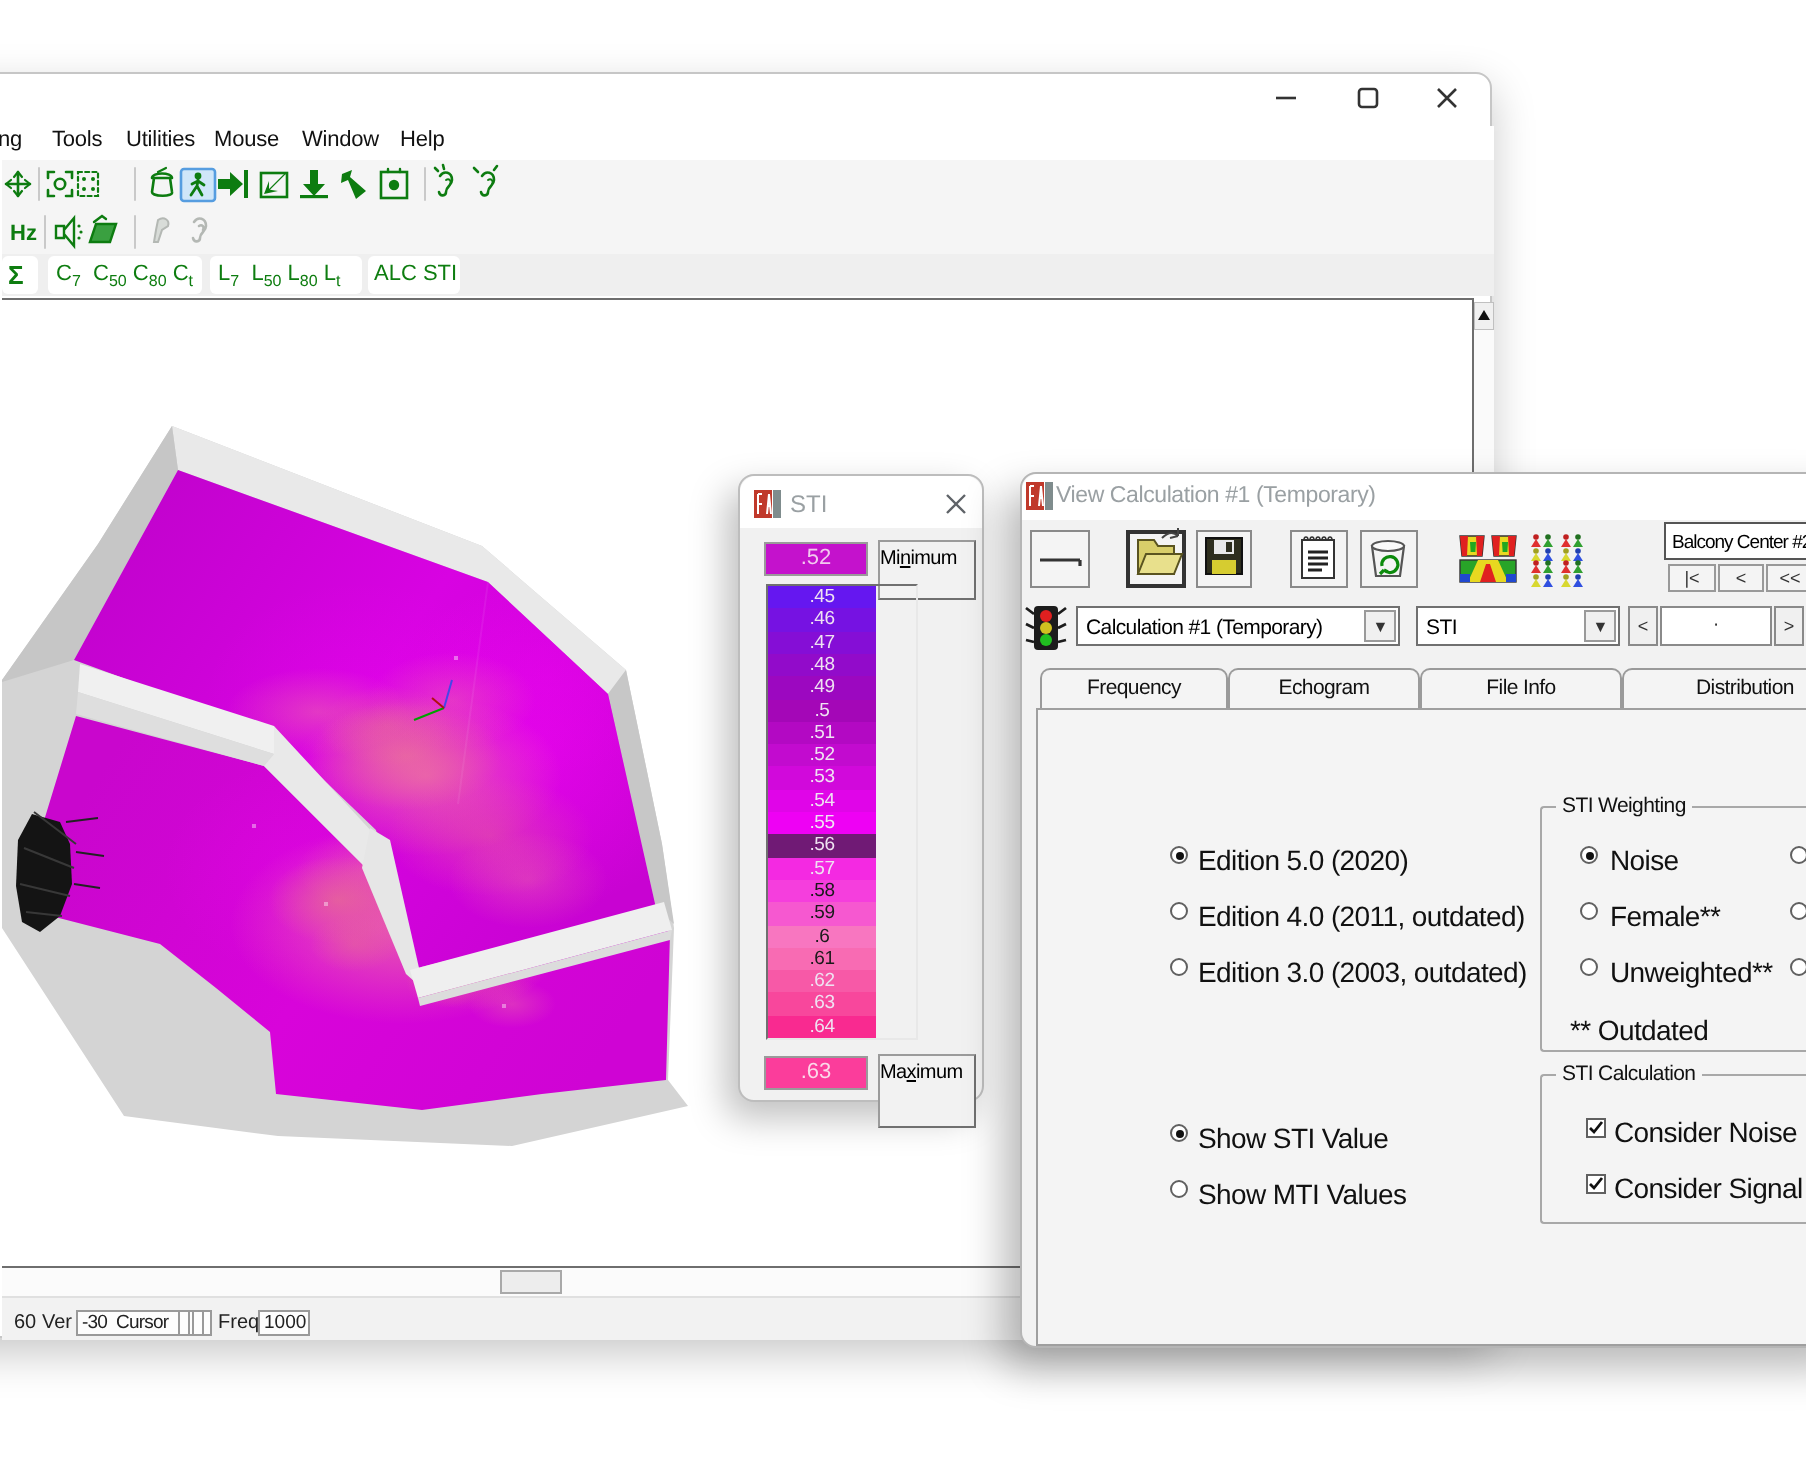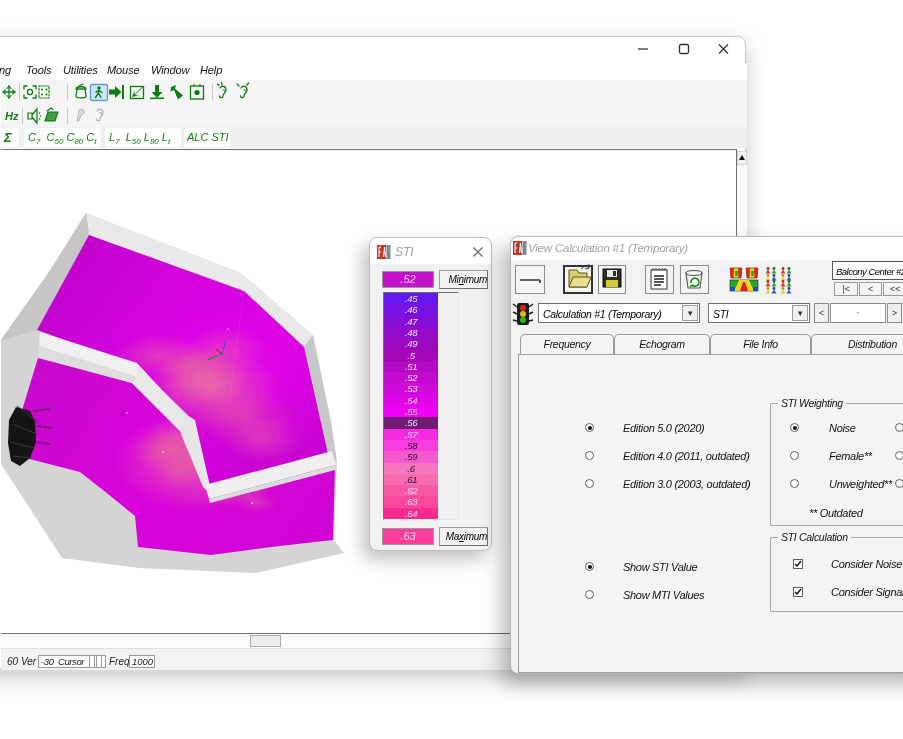--- a/index.html
+++ b/index.html
@@ -1,19 +1,19 @@
 <!DOCTYPE html>
 <html><head>
 <meta charset="utf-8">
 <style>
   * { margin:0; padding:0; box-sizing:border-box; }
   html,body { width:903px; height:739px; background:#fff; overflow:hidden;
     font-family:"Liberation Sans", sans-serif; }
   .abs { position:absolute; }
-  #stage { position:relative; width:903px; height:739px;font-style:italic; }
+  #stage { position:relative; width:903px; height:739px; }
 
   
   #mainwin { left:-40px; top:36px; width:786px; height:633px;
     background:#fff; border:1px solid #c6c6c6; border-radius:8px;
     box-shadow:0 8px 22px rgba(0,0,0,.22); }
   #mainwin .inner { position:absolute; left:40px; top:0; width:746px; height:633px; }
 
   .capbtn { position:absolute; top:6px; color:#333; }
 
   #menubar { left:0; top:26px; width:746px; height:17px; background:#fff;
@@ -60,21 +60,21 @@
     border:1px solid #8a8a8a; }
   .gb { position:absolute; border:1px solid #a8a8a8; border-radius:2px; }
   .gb .cap { position:absolute; top:-7px; left:7px; background:#f4f4f4;
     padding:0 3px; font-size:10.5px; letter-spacing:-0.3px; color:#111; }
   .radio { position:absolute; width:9px; height:9px; border-radius:50%;
     background:#fff; border:1px solid #606060; }
   .radio.sel::after { content:""; position:absolute; left:1.5px; top:1.5px;
     width:4px; height:4px; border-radius:50%; background:#111; }
   .chk { position:absolute; width:10px; height:10px; background:#fff;
     border:1px solid #606060; }
-  .lab11 { position:absolute; font-size:11px; letter-spacing:-0.3px; color:#111; white-space:nowrap;margin-left:24px; }
+  .lab11 { position:absolute; font-size:14px; letter-spacing:-0.3px; color:#111; white-space:nowrap; }
   .combo { position:absolute; height:20px; background:#fff; border:1px solid #707070; }
   .combo .da { position:absolute; right:1px; top:1px; width:16px; height:16px;
     background:#f0f0f0; border:1px solid #9a9a9a; text-align:center;
     font-size:8px; line-height:15px; color:#333; }
   .tab { position:absolute; top:97px; height:20px; background:#f4f4f4;
     border:1px solid #9a9a9a; border-bottom:none; border-radius:5px 5px 0 0;
     font-size:10.5px; letter-spacing:-0.3px; color:#111; text-align:center; line-height:19px; }
 </style>
 </head>
 <body>
@@ -308,21 +308,21 @@
       <rect x="0" y="0" width="9" height="14" fill="#c0392b"></rect>
       <rect x="9.5" y="0" width="4" height="14" fill="#7f8c8d"></rect>
       <path d="M2 2 L2 12 M2 2 L4 2 M2 7 L4 7 M6.5 12 L7.5 2 L8.5 12 M6.8 8 L8.2 8" stroke="#fff" stroke-width="1" fill="none"></path>
     </svg>
     <div class="abs" style="left:25px; top:7px; font-size:12px; color:#9aa0a3">STI</div>
     <svg class="abs" style="left:102px; top:8px" width="12" height="12" viewBox="0 0 12 12">
       <path d="M1.5 1.5 L10.5 10.5 M10.5 1.5 L1.5 10.5" stroke="#5f6368" stroke-width="1.2"></path>
     </svg>
     <div class="abs" style="left:12px; top:33px; width:52px; height:17px; background:#c412cc; border:1px solid #9a9a9a"></div>
     <div class="abs" style="left:12px; top:35px; width:52px; font-size:11px; color:#f3c9ef; text-align:center">.52</div>
-    <div class="abs" style="left:69px; top:32px; width:49px; height:19px; background:#f2f2f2; border:1px solid #9b9b9b; border-right-color:#707070; border-bottom-color:#707070; font-size:10px; letter-spacing:-0.3px; text-align:right; line-height:17px">Mi<u>n</u>imum</div>
+    <div class="abs" style="left:69px; top:32px; width:49px; height:30px; background:#f2f2f2; border:1px solid #9b9b9b; border-right-color:#707070; border-bottom-color:#707070; font-size:10px; letter-spacing:-0.3px; text-align:left; line-height:17px">Mi<u>n</u>imum</div>
     <div id="grad" class="abs" style="left:13px; top:54px; width:76px; height:228px; border:1px solid #8f8f8f; border-color:#707070 #e8e8e8 #e8e8e8 #707070; overflow:hidden">
       <div class="band" style="top:0.0px; height:11.65px; background:#6517f0; color:#efe2f2; line-height:11.3px">.45</div>
       <div class="band" style="top:11.3px; height:11.65px; background:#7612e2; color:#efe2f2; line-height:11.3px">.46</div>
       <div class="band" style="top:22.6px; height:11.65px; background:#850ed6; color:#efe2f2; line-height:11.3px">.47</div>
       <div class="band" style="top:33.9px; height:11.65px; background:#920bca; color:#efe2f2; line-height:11.3px">.48</div>
       <div class="band" style="top:45.2px; height:11.65px; background:#9c08c0; color:#efe2f2; line-height:11.3px">.49</div>
       <div class="band" style="top:56.5px; height:11.65px; background:#a407b7; color:#efe2f2; line-height:11.3px">.5</div>
       <div class="band" style="top:67.8px; height:11.65px; background:#b309c3; color:#efe2f2; line-height:11.3px">.51</div>
       <div class="band" style="top:79.1px; height:11.65px; background:#c20bcf; color:#efe2f2; line-height:11.3px">.52</div>
       <div class="band" style="top:90.4px; height:11.65px; background:#d109db; color:#efe2f2; line-height:11.3px">.53</div>
@@ -333,21 +333,21 @@
       <div class="band" style="top:146.9px; height:11.65px; background:#f53edd; color:#1a1a1a; line-height:11.3px">.58</div>
       <div class="band" style="top:158.2px; height:11.65px; background:#f658d0; color:#1a1a1a; line-height:11.3px">.59</div>
       <div class="band" style="top:169.5px; height:11.65px; background:#f876c0; color:#1a1a1a; line-height:11.3px">.6</div>
       <div class="band" style="top:180.8px; height:11.65px; background:#f86bb3; color:#1a1a1a; line-height:11.3px">.61</div>
       <div class="band" style="top:192.1px; height:11.65px; background:#f759a7; color:#efe2f2; line-height:11.3px">.62</div>
       <div class="band" style="top:203.4px; height:11.65px; background:#f8479c; color:#efe2f2; line-height:11.3px">.63</div>
       <div class="band" style="top:214.7px; height:11.65px; background:#f92a90; color:#efe2f2; line-height:11.3px">.64</div>
     </div>
     <div class="abs" style="left:12px; top:290px; width:52px; height:17px; background:#fb3d9b; border:1px solid #9a9a9a"></div>
     <div class="abs" style="left:12px; top:292px; width:52px; font-size:11px; color:#fbd9e9; text-align:center">.63</div>
-    <div class="abs" style="left:69px; top:289px; width:49px; height:19px; background:#f2f2f2; border:1px solid #9b9b9b; border-right-color:#707070; border-bottom-color:#707070; font-size:10px; letter-spacing:-0.3px; text-align:right; line-height:17px">Ma<u>x</u>imum</div>
+    <div class="abs" style="left:69px; top:289px; width:49px; height:37px; background:#f2f2f2; border:1px solid #9b9b9b; border-right-color:#707070; border-bottom-color:#707070; font-size:10px; letter-spacing:-0.3px; text-align:left; line-height:17px">Ma<u>x</u>imum</div>
   </div>
 
   <div id="vcwin" class="abs">
     <div class="titl"></div>
     <svg class="abs" style="left:2px; top:4px" width="14" height="14" viewBox="0 0 14 14">
       <rect x="0" y="0" width="9" height="14" fill="#c0392b"></rect>
       <rect x="9.5" y="0" width="4" height="14" fill="#7f8c8d"></rect>
       <path d="M2 2 L2 12 M2 2 L4 2 M2 7 L4 7 M6.5 12 L7.5 2 L8.5 12 M6.8 8 L8.2 8" stroke="#fff" stroke-width="1" fill="none"></path>
     </svg>
     <div class="abs" style="left:17px; top:5px; font-size:11.5px; letter-spacing:-0.2px; color:#9aa0a3">View Calculation #1 (Temporary)</div>

